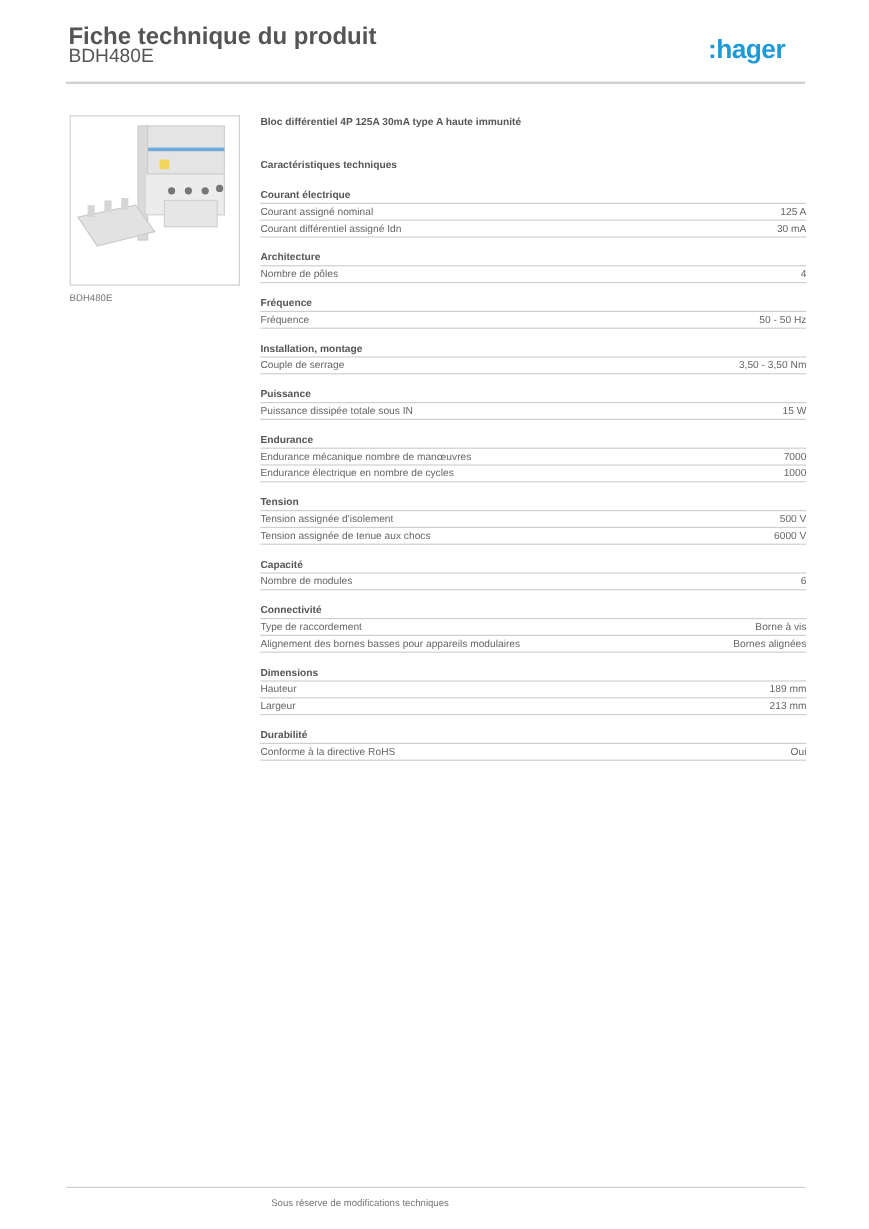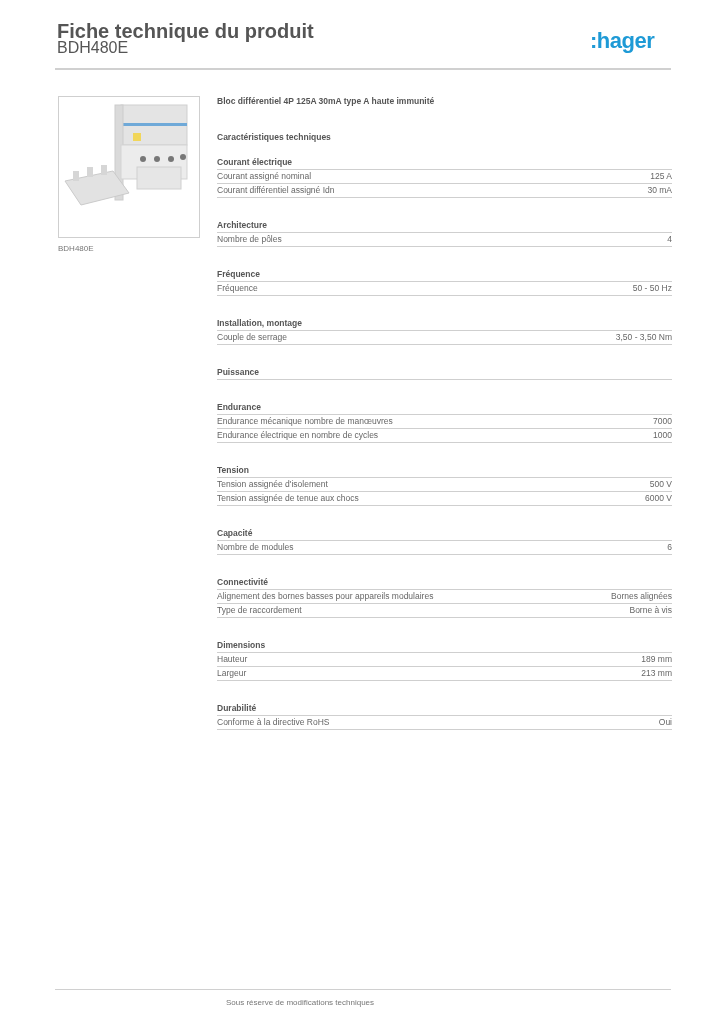--- a/index.html
+++ b/index.html
@@ -34,21 +34,21 @@
     }
     .content {
       position: absolute; left: 217px; top: 96px; width: 455px;
     }
     .product-desc {
       font-size: 8.5px; font-weight: bold; color: #555; height: 36px; line-height: 10px;
     }
     .tech-title {
       font-size: 8.5px; font-weight: bold; color: #555; height: 25px; line-height: 10px;
     }
-    .section { margin-bottom: 22px; }
+    .section { margin-bottom: 11px; }
     .section-title {
       font-size: 8.5px; font-weight: bold; color: #555; line-height: 11px;
       border-bottom: 1.5px solid #cfcfcf; padding-bottom: 1px;
     }
     .row {
       display: flex; justify-content: space-between; font-size: 8.5px; color: #666;
       line-height: 13px; border-bottom: 1.5px solid #cfcfcf;
     }
     .footer-rule {
       position: absolute; left: 55px; top: 989px; width: 616px; height: 1px; background: #d0d0d0;
@@ -119,20 +119,24 @@
       </div>
       <div class="section">
         <div class="section-title">Installation, montage</div>
         <div class="row">
           <span>Couple de serrage</span>
           <span>3,50 - 3,50 Nm</span>
         </div>
       </div>
       <div class="section">
         <div class="section-title">Puissance</div>
+        <div class="row">
+          <span>Puissance dissipée totale sous IN</span>
+          <span>15 W</span>
+        </div>
       </div>
       <div class="section">
         <div class="section-title">Endurance</div>
         <div class="row">
           <span>Endurance mécanique nombre de manœuvres</span>
           <span>7000</span>
         </div>
         <div class="row">
           <span>Endurance électrique en nombre de cycles</span>
           <span>1000</span>
@@ -152,26 +156,26 @@
       <div class="section">
         <div class="section-title">Capacité</div>
         <div class="row">
           <span>Nombre de modules</span>
           <span>6</span>
         </div>
       </div>
       <div class="section">
         <div class="section-title">Connectivité</div>
         <div class="row">
+          <span>Type de raccordement</span>
+          <span>Borne à vis</span>
+        </div>
+        <div class="row">
           <span>Alignement des bornes basses pour appareils modulaires</span>
           <span>Bornes alignées</span>
-        </div>
-        <div class="row">
-          <span>Type de raccordement</span>
-          <span>Borne à vis</span>
         </div>
       </div>
       <div class="section">
         <div class="section-title">Dimensions</div>
         <div class="row">
           <span>Hauteur</span>
           <span>189 mm</span>
         </div>
         <div class="row">
           <span>Largeur</span>

